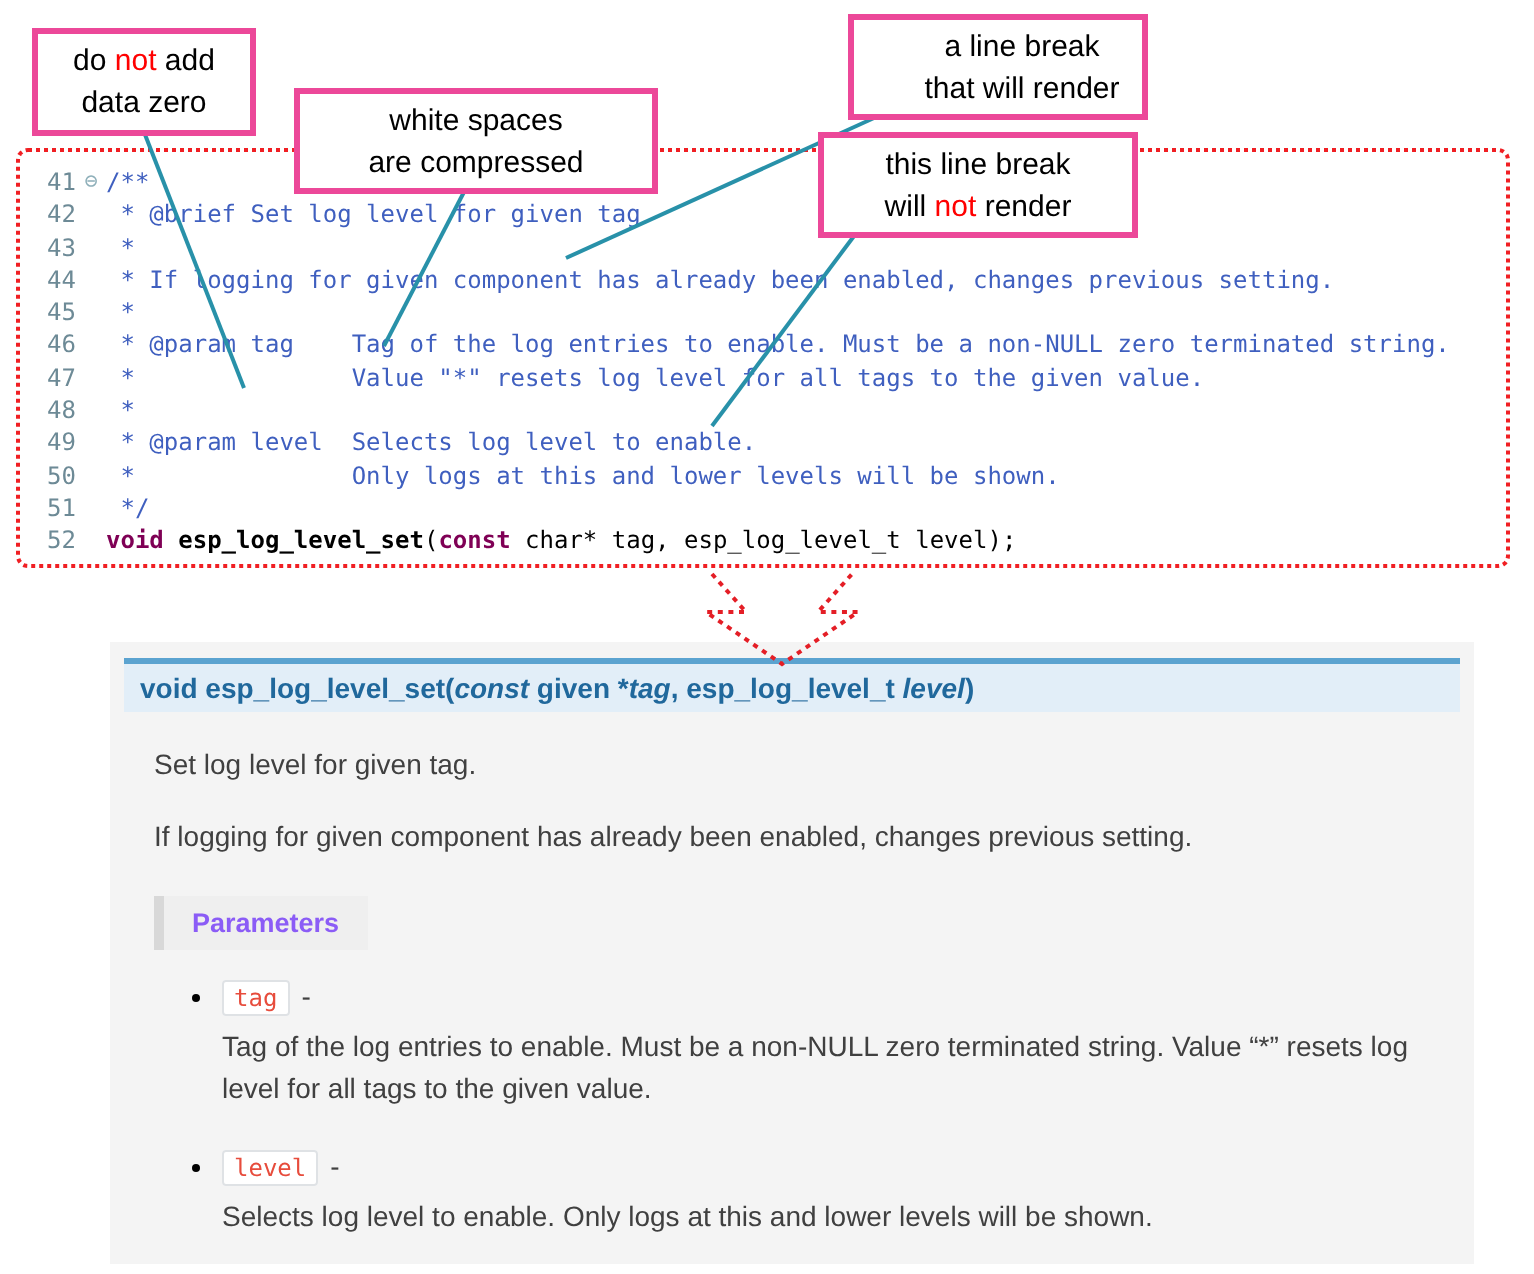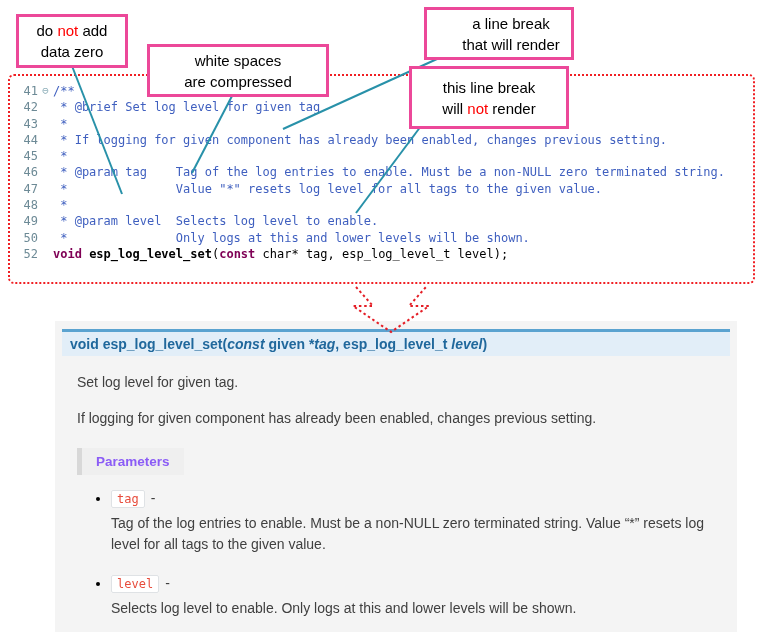--- a/index.html
+++ b/index.html
@@ -103,20 +103,25 @@
       <span class="gut">49</span>
       <span class="foldcol"></span>
       <span class="ctext comment"> * @param level  Selects log level to enable.</span>
     </div>
     <div class="crow">
       <span class="gut">50</span>
       <span class="foldcol"></span>
       <span class="ctext comment"> *               Only logs at this and lower levels will be shown.</span>
     </div>
     <div class="crow">
+      <span class="gut">51</span>
+      <span class="foldcol"></span>
+      <span class="ctext comment"> */</span>
+    </div>
+    <div class="crow">
       <span class="gut">52</span>
       <span class="foldcol"></span>
       <span class="ctext"><span class="kw">void </span><span class="fname">esp_log_level_set</span><span class="plain">(</span><span class="kw">const</span><span class="plain"> char* tag, esp_log_level_t level);</span></span>
     </div>
   </div>
 
   <svg class="overlay" width="767" height="637" viewBox="0 0 767 637">
     <line x1="72" y1="66" x2="122" y2="194" stroke="#2891a9" stroke-width="2"></line>
     <line x1="232" y1="96" x2="192" y2="173" stroke="#2891a9" stroke-width="2"></line>
     <line x1="437" y1="59" x2="283" y2="129" stroke="#2891a9" stroke-width="2"></line>
@@ -132,21 +137,21 @@
   <div class="callout" style="left:147px; top:44px; width:182px; height:53px;">
     <span>white spaces</span>
     <span>are compressed</span>
   </div>
 
   <div class="callout" style="left:424px; top:7px; width:150px; height:53px;padding-left:24px;">
     <span>a line break</span>
     <span>that will render</span>
   </div>
 
-  <div class="callout" style="left:409px; top:66px; width:160px; height:63px;">
+  <div class="callout" style="left:409px; top:66px; width:160px; height:53px;">
     <span>this line break</span>
     <span><span>will </span><span class="red">not</span><span> render</span></span>
   </div>
 
   <div class="docs-panel">
 
     <div class="sig">
       <span>void </span><span>esp_log_level_set</span><span>(</span><span class="it">const</span><span> given *</span><span class="it">tag</span><span>, esp_log_level_t </span><span class="it">level</span><span>)</span>
     </div>
 

